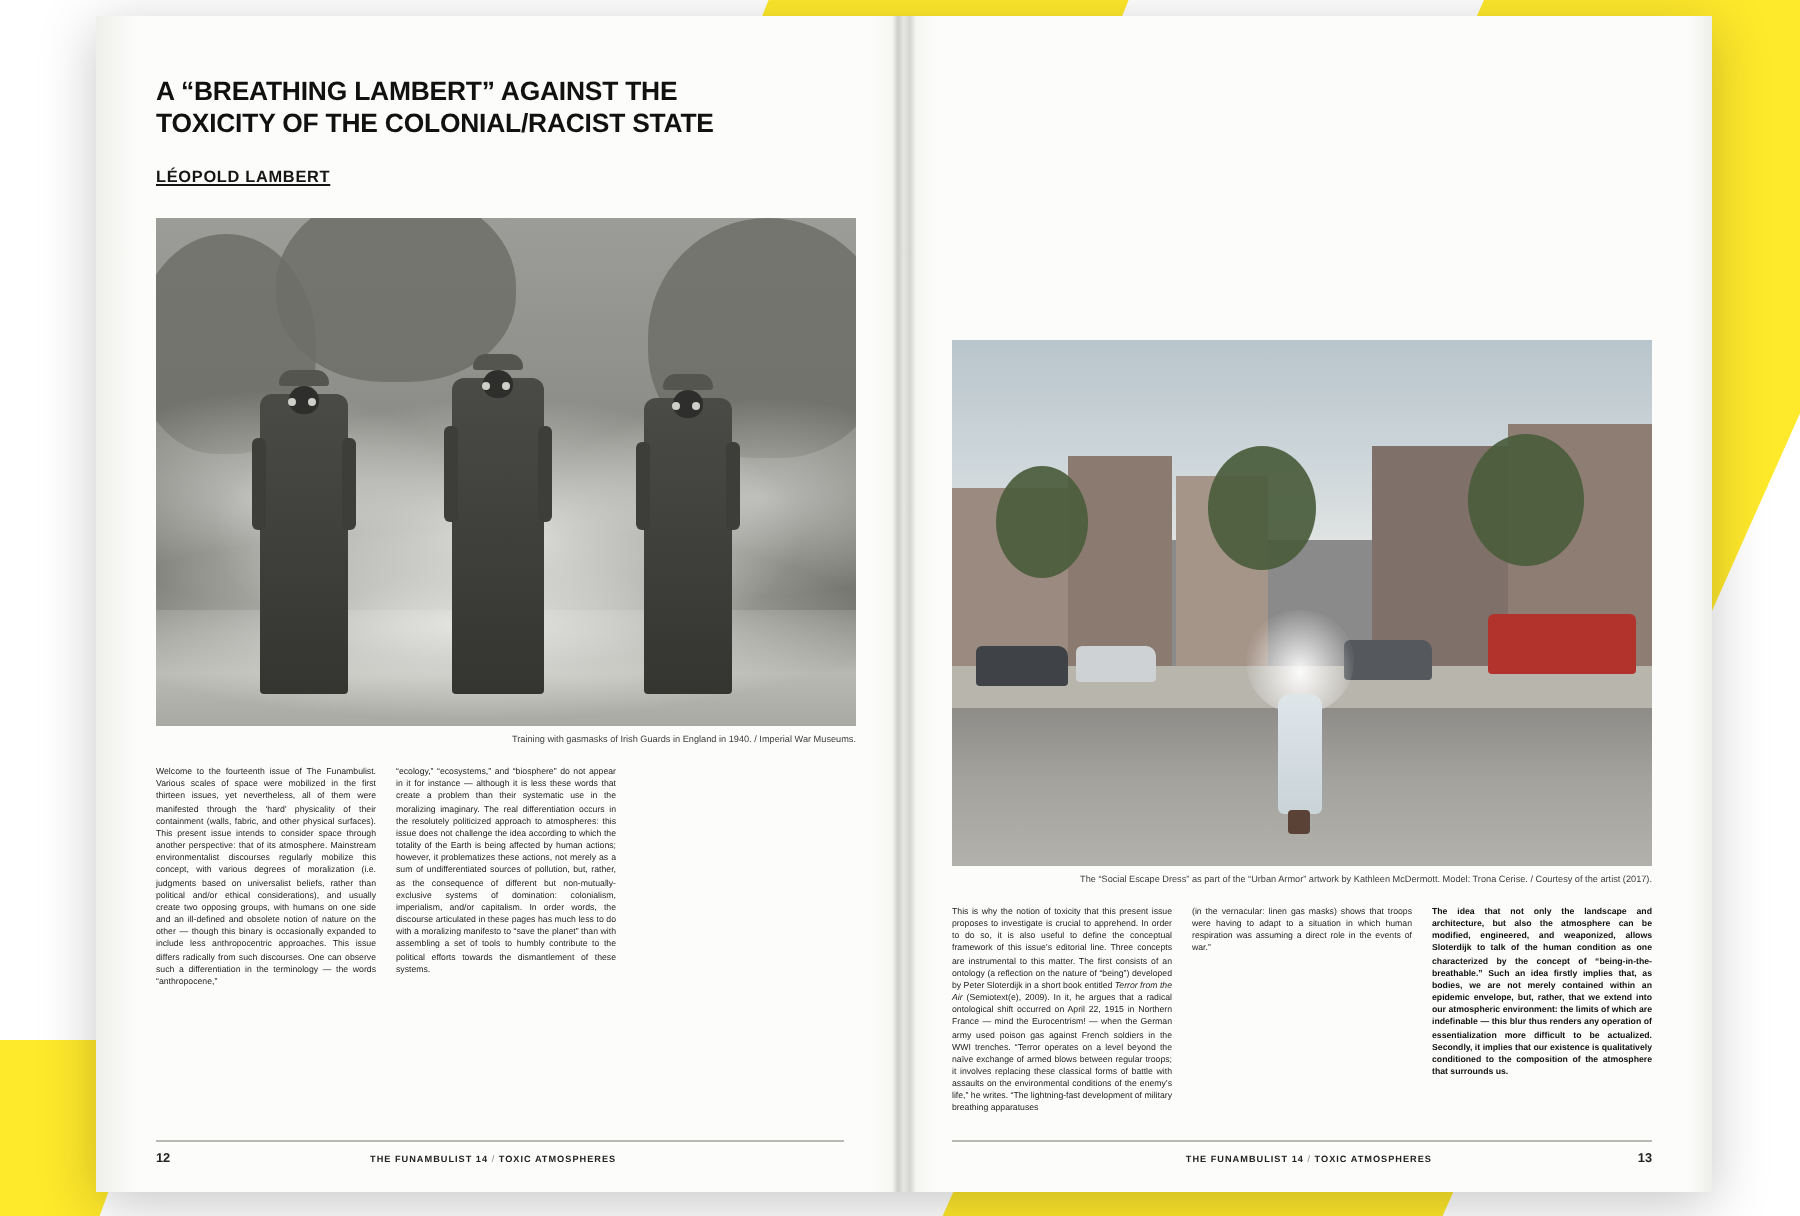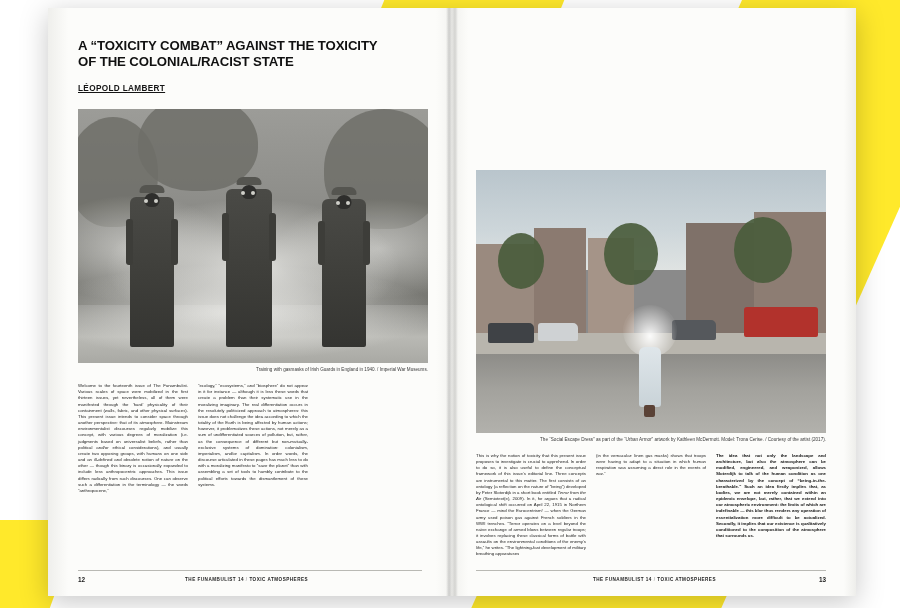--- a/index.html
+++ b/index.html
@@ -310,21 +310,21 @@
 <div id="stage">
 
   <div class="yellow-band yb-top"></div>
   <div class="yellow-band yb-right"></div>
   <div class="yellow-band yb-bottomleft"></div>
 
   <div class="spread">
 
     <div class="page page-left">
 
-      <div class="subtitle">A “TOXICITY COMBAT” AGAINST THE TOXICITY OF THE COLONIAL/RACIST STATE</div>
+      <div class="subtitle">A “BREATHING LAMBERT” AGAINST THE TOXICITY OF THE COLONIAL/RACIST STATE</div>
       <div class="byline">LÉOPOLD LAMBERT</div>
 
       <div class="photo photo-left">
         <div class="ph-l-sky"></div>
         <div class="ph-l-tree" style="left:-10px; top:8px; width:90px; height:110px;"></div>
         <div class="ph-l-tree" style="left:60px; top:-14px; width:120px; height:96px;"></div>
         <div class="ph-l-tree" style="right:-16px; top:0px; width:120px; height:120px;"></div>
         <div class="ph-l-ground"></div>
         <div class="ph-l-smoke"></div>
 

